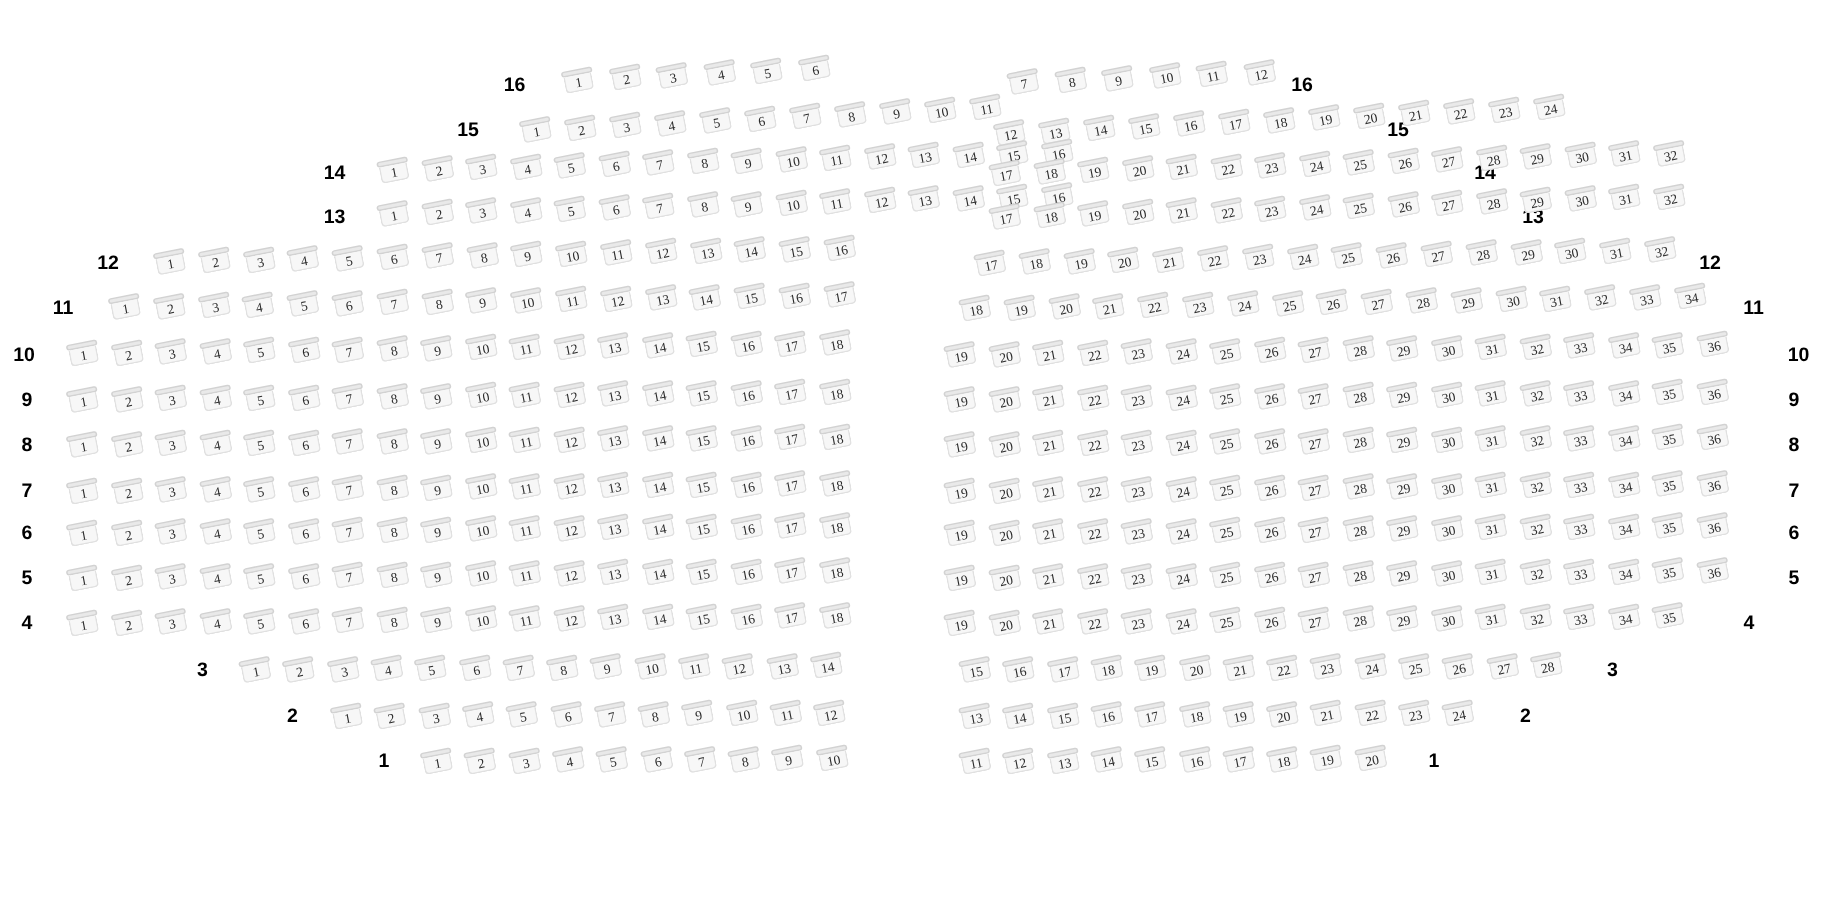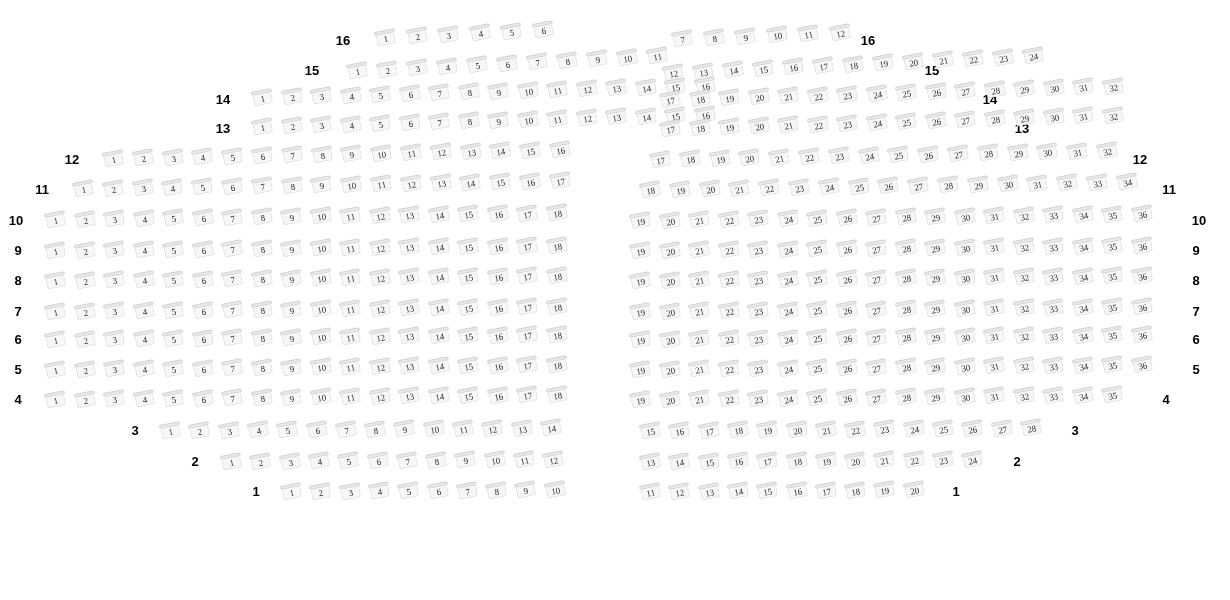--- a/index.html
+++ b/index.html
@@ -1,21 +1,21 @@
 <!DOCTYPE html>
 <html><head>
 <meta charset="utf-8">
 <style>
   html,body{margin:0;padding:0;}
   body{
     width:1230px;height:600px;background:#ffffff;overflow:hidden;
     font-family:"Liberation Sans", sans-serif;
     position:relative;
   }
-  #stage{position:absolute;left:0;top:0;width:1230px;height:492px;}
+  #stage{position:absolute;left:0;top:16px;width:1230px;height:492px;}
 
   .row-label{
     position:absolute;
     font-size:13px;
     font-weight:bold;
     color:#000;
     white-space:nowrap;
     transform:translate(-50%,-50%);
   }
 

